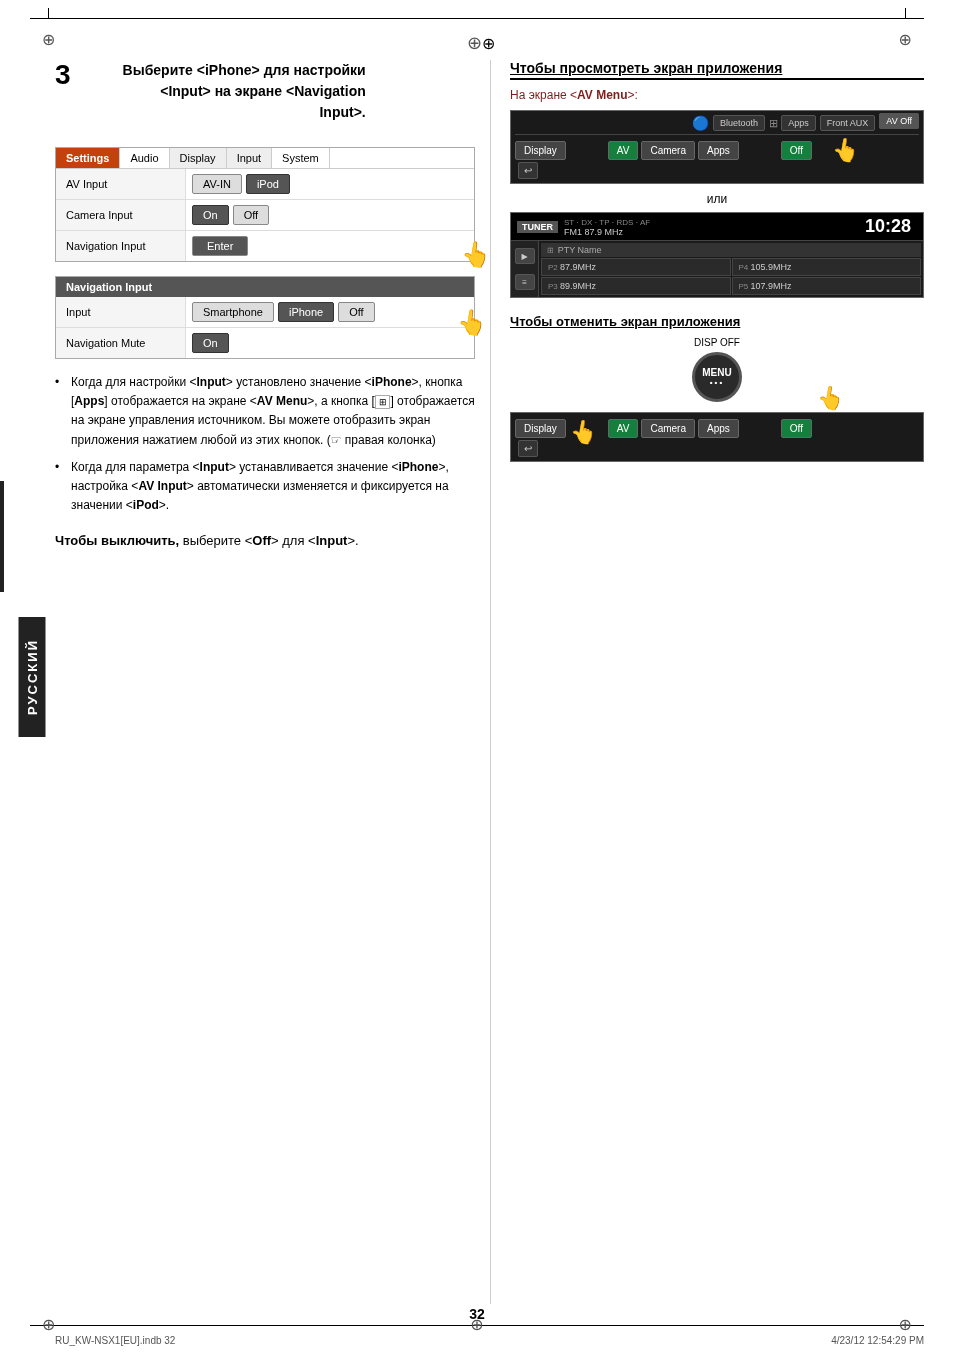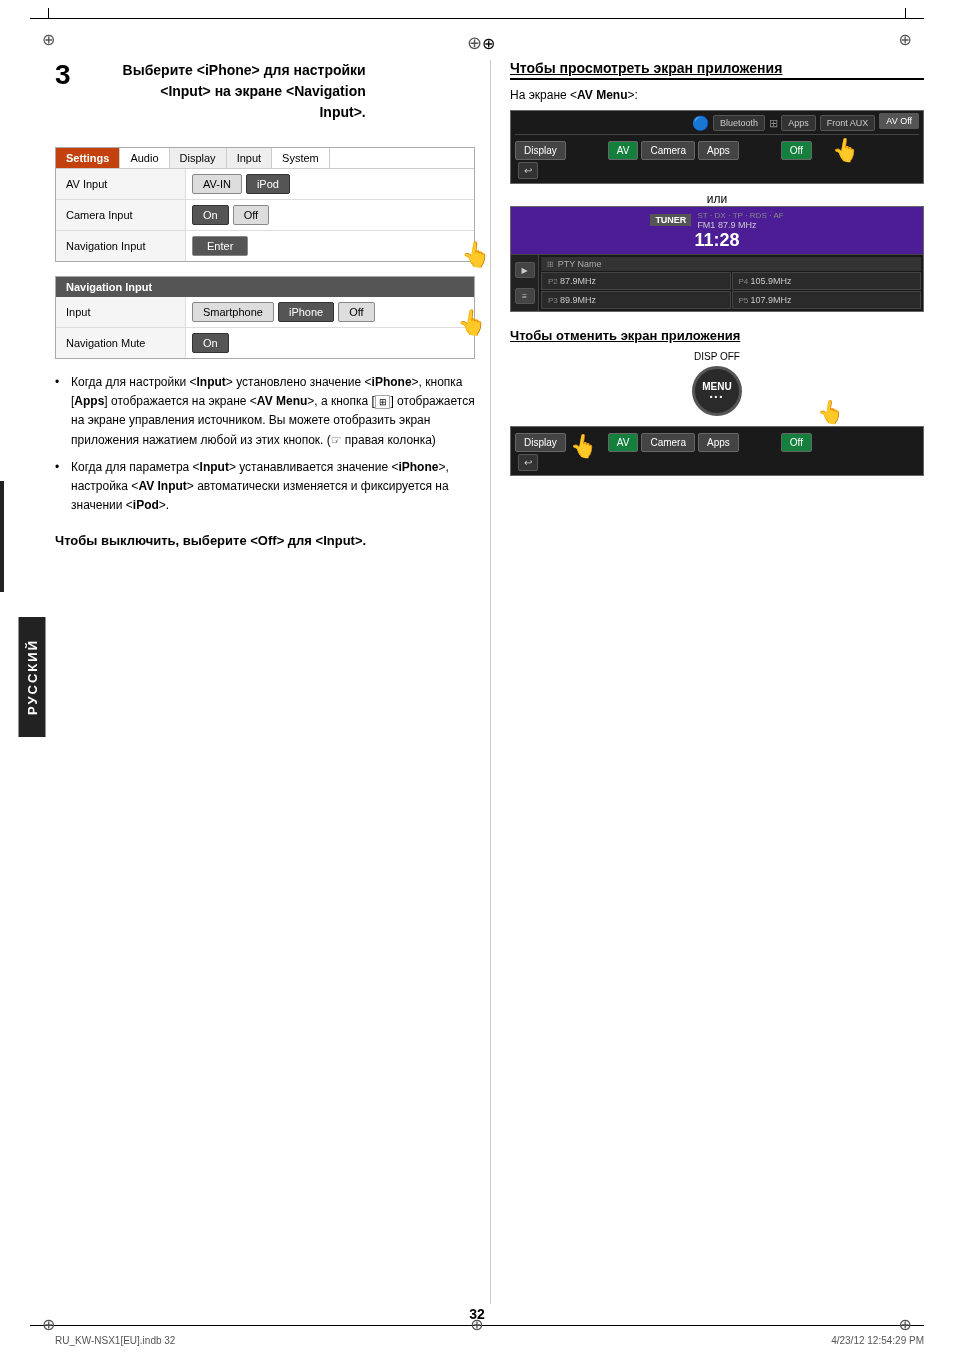--- a/index.html
+++ b/index.html
@@ -246,37 +246,36 @@
     .bullet-item::before {
       content: '•';
       position: absolute;
       left: 0;
     }
 
     .off-text {
       font-size: 13px;
       color: #000;
       line-height: 1.6;
-      font-weight: bold;
     }
 
     
     .section-title {
       font-size: 14px;
       font-weight: bold;
       color: #000;
       border-bottom: 2px solid #000;
       padding-bottom: 2px;
       margin-bottom: 8px;
       text-decoration: underline;
     }
 
     .section-subtitle {
       font-size: 12px;
-      color: #000000;
+      color: #7f1d1d;
       margin-bottom: 8px;
     }
 
     
     .av-menu-ui {
       border: 1px solid #666;
       background: #1a1a1a;
       color: #fff;
       font-size: 10px;
       margin-bottom: 8px;
@@ -335,21 +334,21 @@
       padding: 2px 5px;
       font-size: 10px;
       border-radius: 2px;
     }
 
     
     .or-text {
       text-align: center;
       font-size: 12px;
       color: #000;
-      margin: 0 0;
+      margin: 6px 0;
     }
 
     .source-text {
       font-size: 12px;
       color: #000;
       margin-bottom: 6px;
     }
 
     
     .tuner-ui {
@@ -357,24 +356,23 @@
       background: #1a1a1a;
       color: #fff;
       font-size: 10px;
       margin-bottom: 16px;
     }
 
     .tuner-header {
       display: flex;
       align-items: center;
       justify-content: space-between;
-      background: #4c1d95;
+      background: #000000;
       padding: 3px 6px;
       border-bottom: 1px solid #444;
-      flex-direction: column;
     }
 
     .tuner-label {
       background: #555;
       color: #fff;
       padding: 1px 5px;
       font-size: 9px;
       font-weight: bold;
     }
 
@@ -707,21 +705,21 @@
 
     <div class="tuner-ui">
       <div class="tuner-header">
         <div style="display:flex; align-items:center; gap:6px;">
           <span class="tuner-label">TUNER</span>
           <span class="tuner-freq">
             <span style="font-size:8px; color:#888;">ST · DX · TP · RDS · AF</span><br>
             <span>FM1  87.9 MHz</span>
           </span>
         </div>
-        <div class="tuner-time">11:28</div>
+        <div class="tuner-time">10:28</div>
       </div>
       <div class="tuner-body">
         <div class="tuner-side">
           <div class="tuner-icon">▶</div>
           <div class="tuner-icon">≡</div>
         </div>
         <div class="tuner-stations">
           <div class="pty-name">
             <span style="font-size:8px; color:#888;">⊞</span>
             <span>PTY Name</span>

